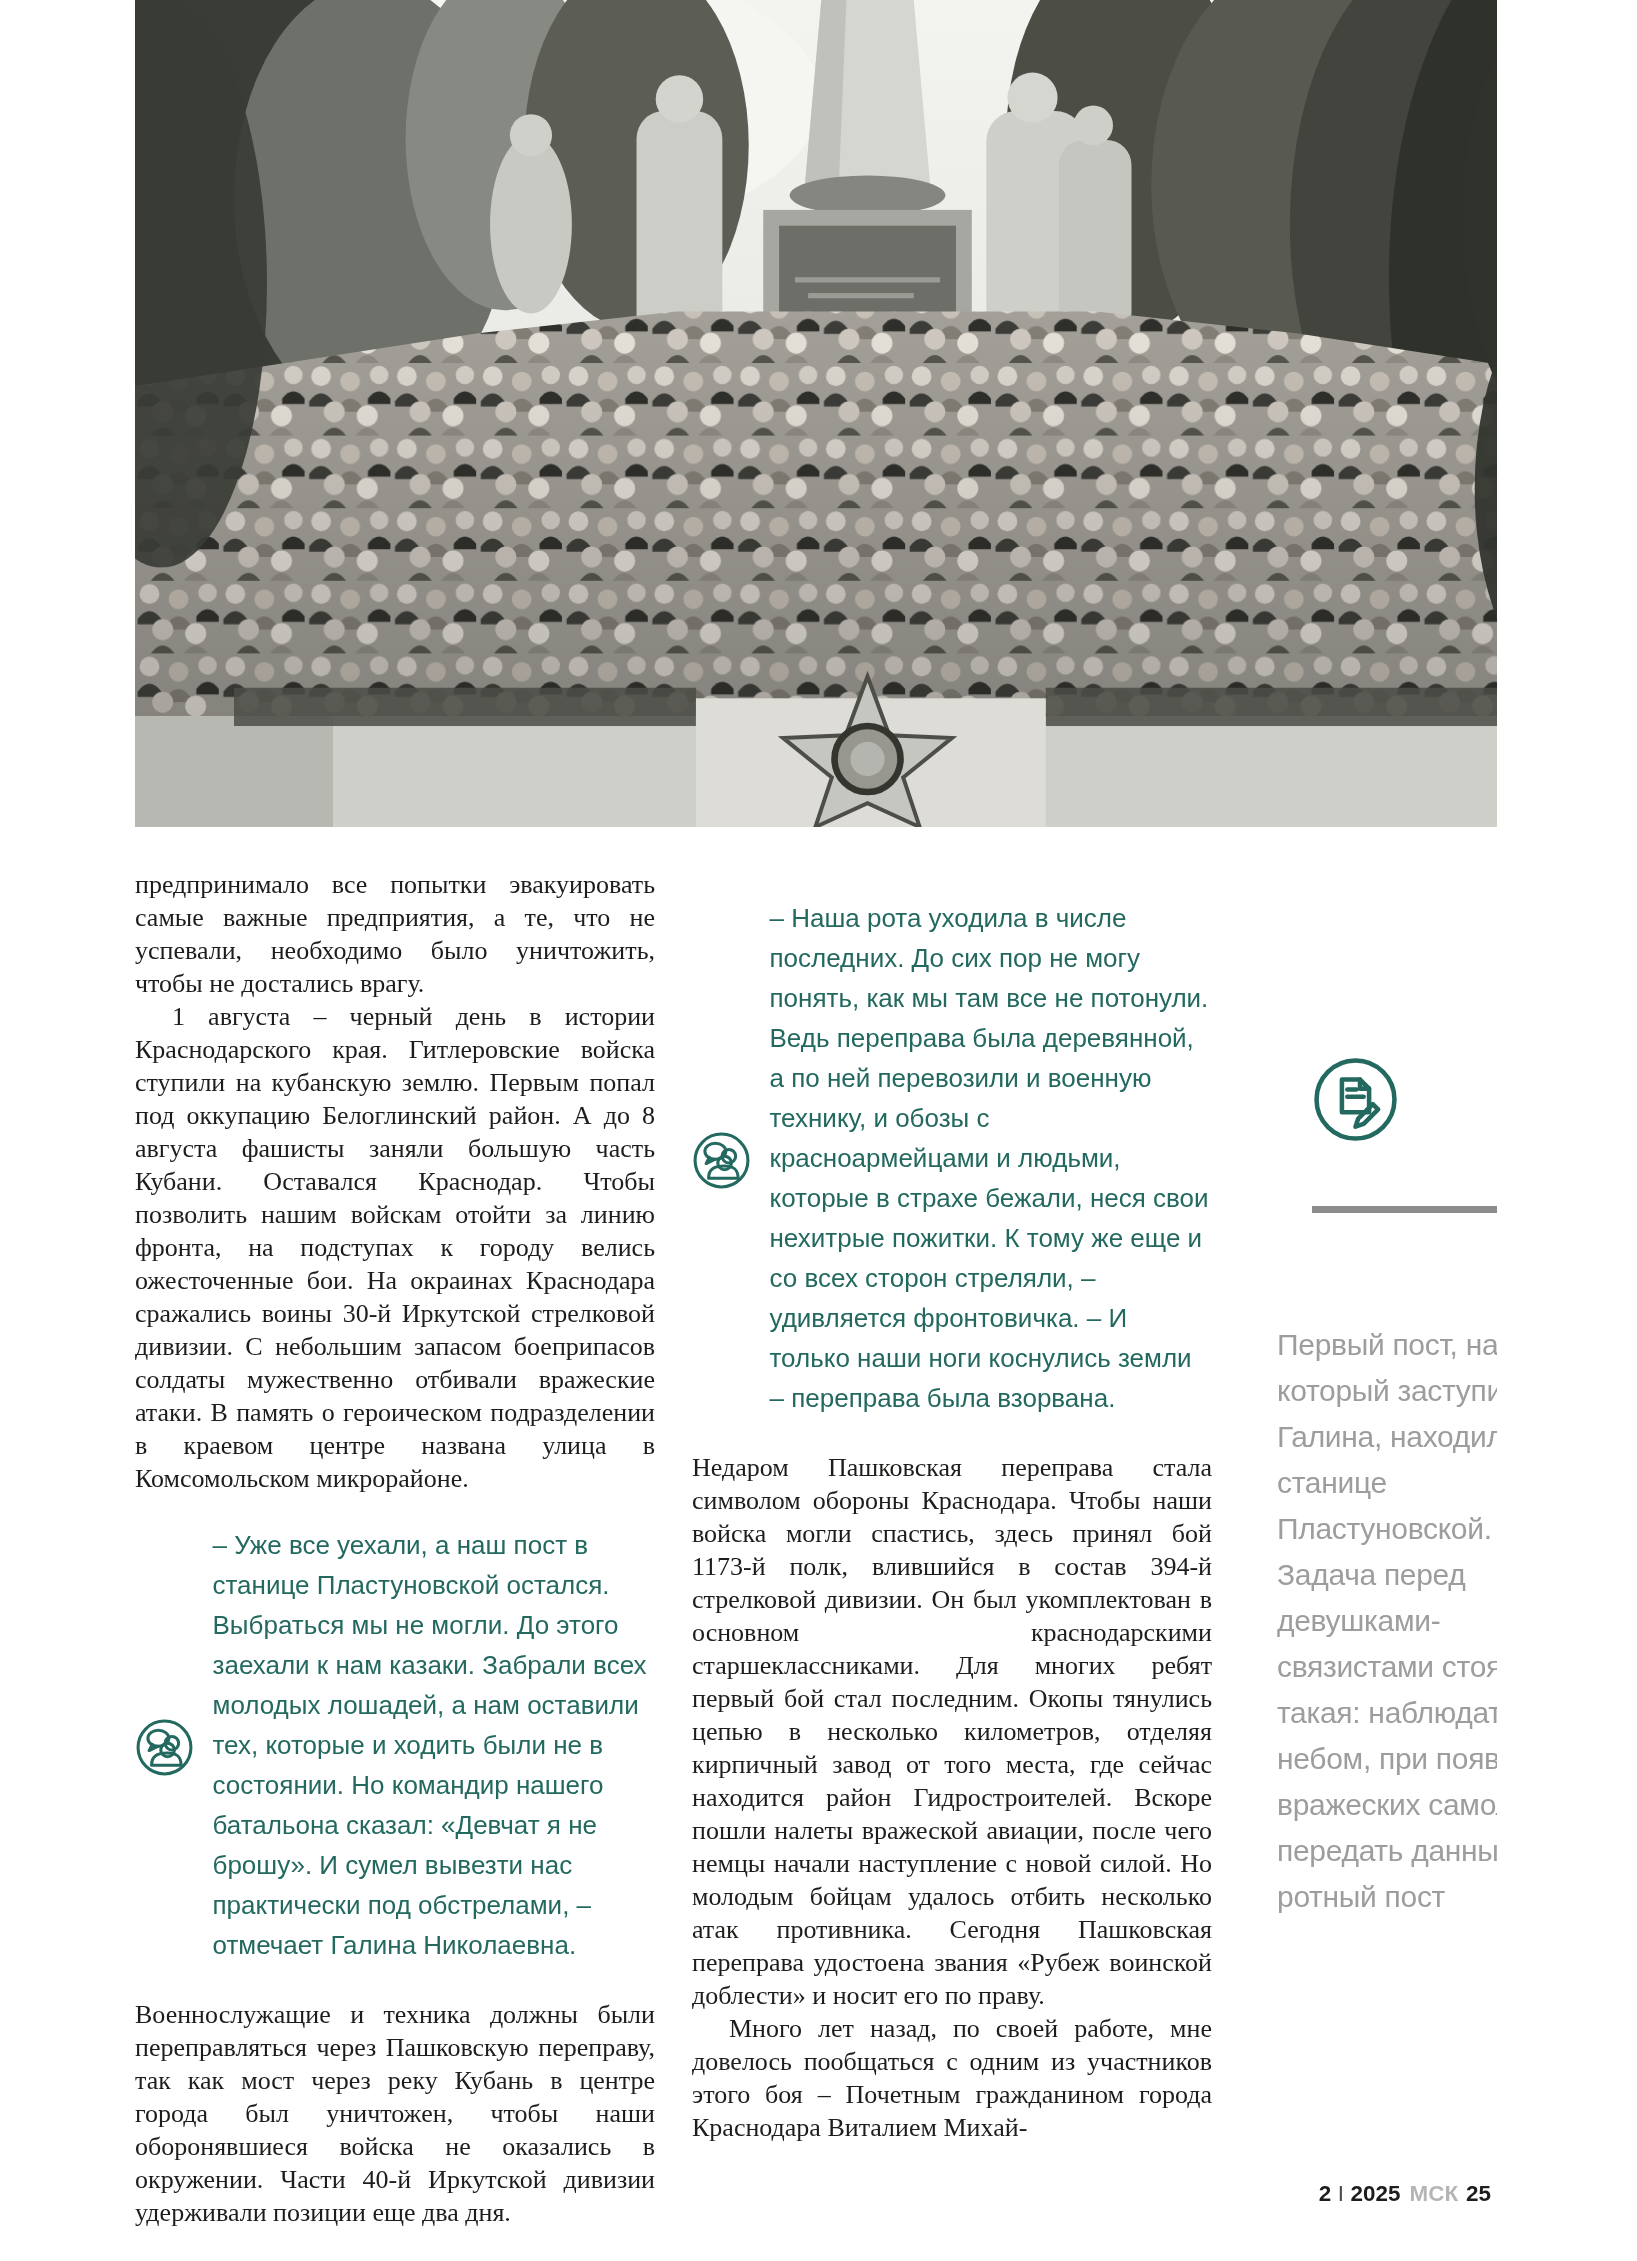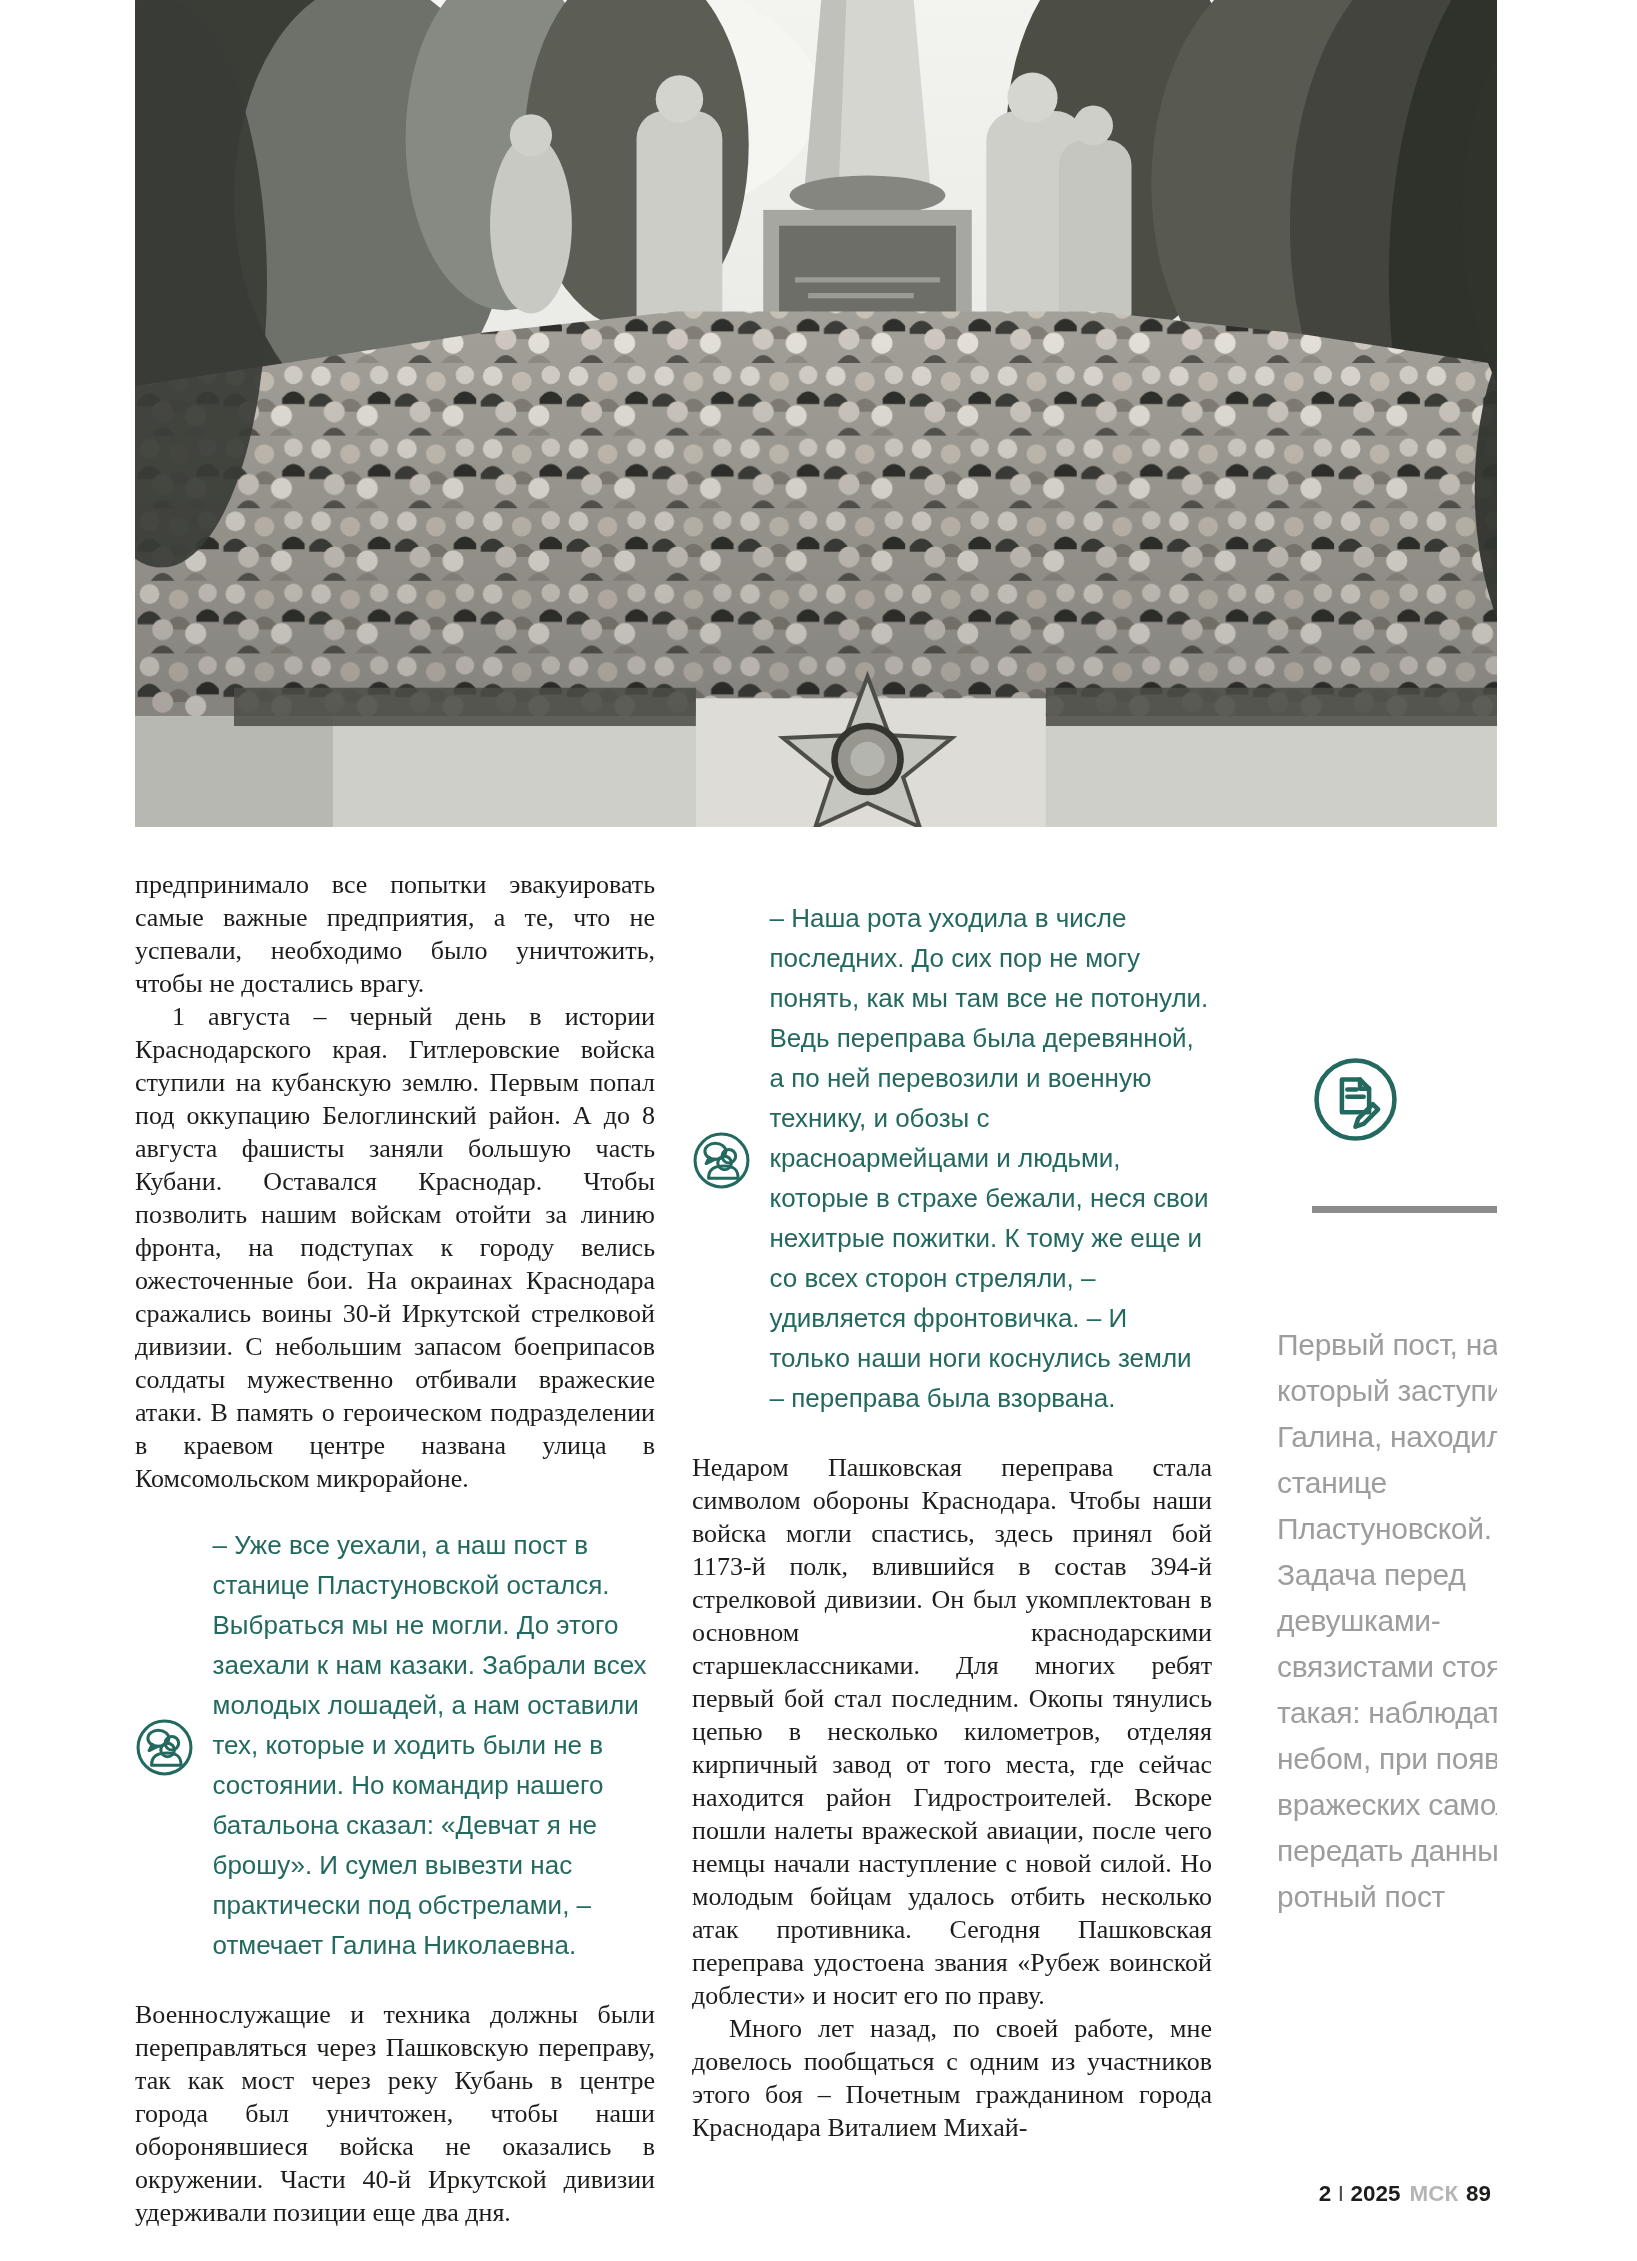--- a/index.html
+++ b/index.html
@@ -154,17 +154,17 @@
       <path d="M53 26 V36 H63"></path>
       <path d="M39 37 H49"></path>
       <path d="M39 45 H57"></path>
       <path d="M51 69 L67 53 L73 59 L57 75 L48 78 Z"></path>
     </svg>
   </span>
   <div class="sidebar-bar"></div>
   <div class="sidebar-text">Первый пост, на который заступила Галина, находился в станице Пластуновской. Задача перед девушками-связистами стояла такая: наблюдать за небом, при появлении вражеских самолетов передать данные на ротный пост</div>
 
   <div class="footer">
-    <span>2</span><span class="sep">I</span><span>2025</span><span class="brand">МСК</span><span class="pageno">89</span>
+    <span>2</span><span class="sep">I</span><span>2025</span><span class="brand">МСК</span><span class="pageno">25</span>
   </div>
 
 </div>
 
 
 </body></html>

